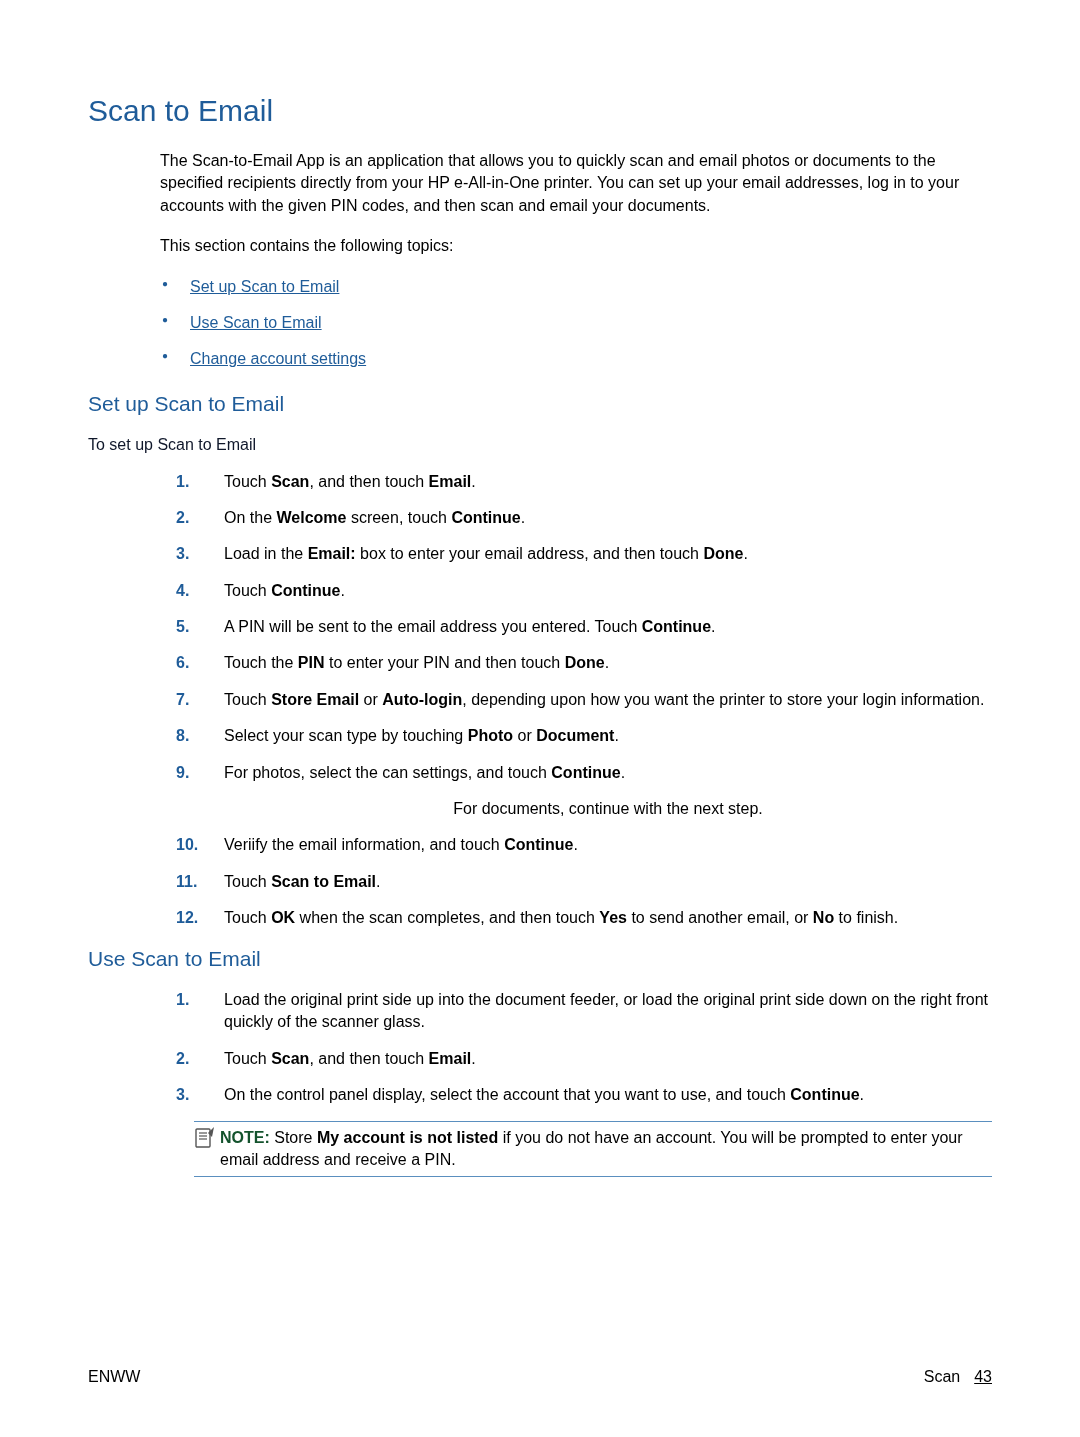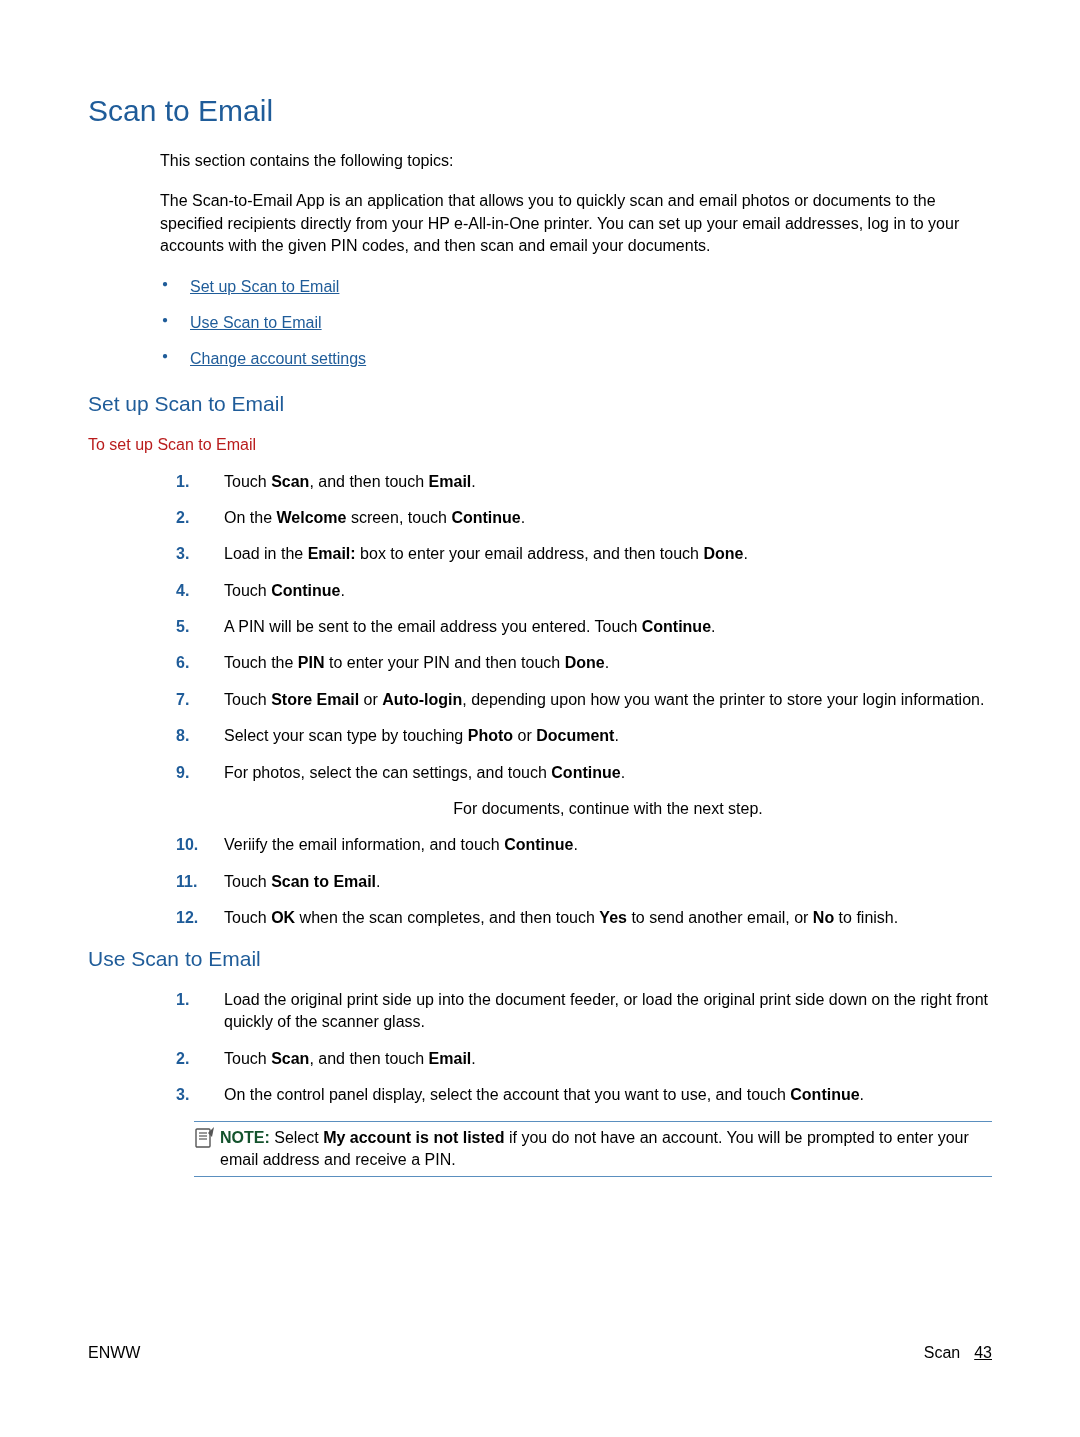--- a/index.html
+++ b/index.html
@@ -50,21 +50,21 @@
       color: #1f5c99;
       text-decoration: underline;
     }
     .h2 {
       color: #1f5c99;
       font-size: 21px;
       font-weight: 400;
       margin: 14px 0 16px 0;
     }
     .h3 {
-      color: #b91c1c;
+      color: #0f172a;
       font-size: 16px;
       font-weight: 400;
       margin-bottom: 14px;
     }
     .ol {
       list-style: none;
       counter-reset: step;
       margin-left: 74px;
     }
     .ol > li {
@@ -95,39 +95,39 @@
       position: absolute;
       left: 0;
       top: 5px;
     }
     .note-label {
       color: #14532d;
       font-weight: bold;
     }
     .footer {
       position: absolute;
-      bottom: 73px;
+      bottom: 49px;
       left: 88px;
       right: 88px;
       display: flex;
       justify-content: space-between;
       font-size: 16px;
     }
     .footer-right { }
     .page-num { margin-left: 14px; text-decoration: underline; }
   </style>
 </head>
 <body>
 
 <div class="page">
   <h1 class="h1">Scan to Email</h1>
 
   <div class="body-indent">
+    <p class="para">The Scan-to-Email App is an application that allows you to quickly scan and email photos or documents to the specified recipients directly from your HP e-All-in-One printer. You can set up your email addresses, log in to your accounts with the given PIN codes, and then scan and email your documents.</p>
     <p class="para">This section contains the following topics:</p>
-    <p class="para">The Scan-to-Email App is an application that allows you to quickly scan and email photos or documents to the specified recipients directly from your HP e-All-in-One printer. You can set up your email addresses, log in to your accounts with the given PIN codes, and then scan and email your documents.</p>
     <ul class="bullet-list">
       <li><a class="link">Set up Scan to Email</a></li>
       <li><a class="link">Use Scan to Email</a></li>
       <li><a class="link">Change account settings</a></li>
     </ul>
   </div>
 
   <h2 class="h2">Set up Scan to Email</h2>
   <h3 class="h3">To set up Scan to Email</h3>
 
@@ -188,21 +188,21 @@
   <div class="note-box">
     <span class="note-icon">
       <svg width="20" height="22" viewBox="0 0 20 22">
         <rect x="2" y="2" width="14" height="18" rx="1" fill="none" stroke="#555" stroke-width="1.4"></rect>
         <line x1="5" y1="6" x2="13" y2="6" stroke="#555" stroke-width="1.2"></line>
         <line x1="5" y1="9" x2="13" y2="9" stroke="#555" stroke-width="1.2"></line>
         <line x1="5" y1="12" x2="13" y2="12" stroke="#555" stroke-width="1.2"></line>
         <path d="M 14 6 L 20 0 L 18 10 Z" fill="#555"></path>
       </svg>
     </span>
-    <span class="note-label">NOTE:</span><span>   Select </span><span class="bold">My account is not listed</span><span> if you do not have an account. You will be prompted to enter your email address and receive a PIN.</span>
+    <span class="note-label">NOTE:</span><span>   Store </span><span class="bold">My account is not listed</span><span> if you do not have an account. You will be prompted to enter your email address and receive a PIN.</span>
   </div>
 </div>
 
 <div class="footer">
   <span>ENWW</span>
   <span class="footer-right">
     <span>Scan</span><span class="page-num">43</span>
   </span>
 </div>
 

